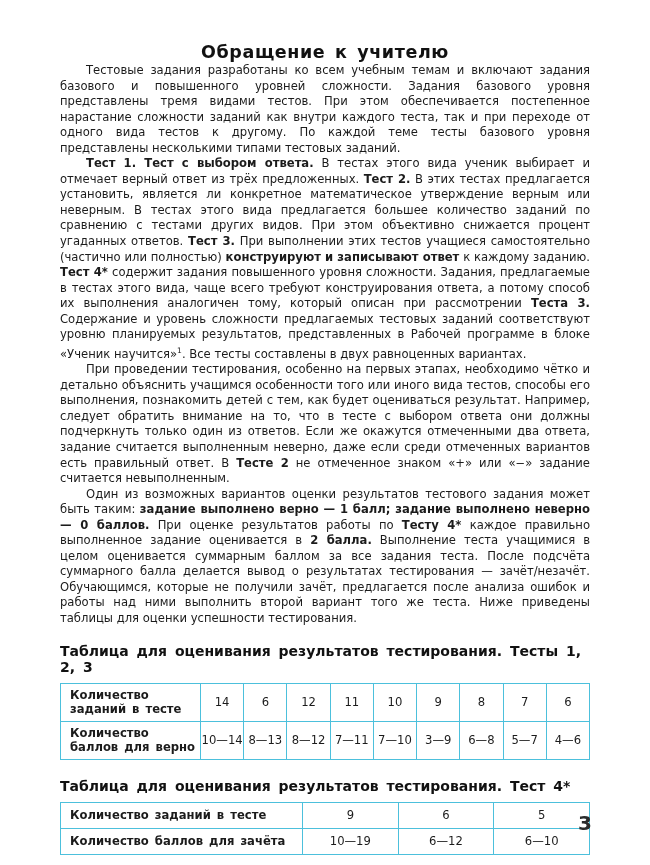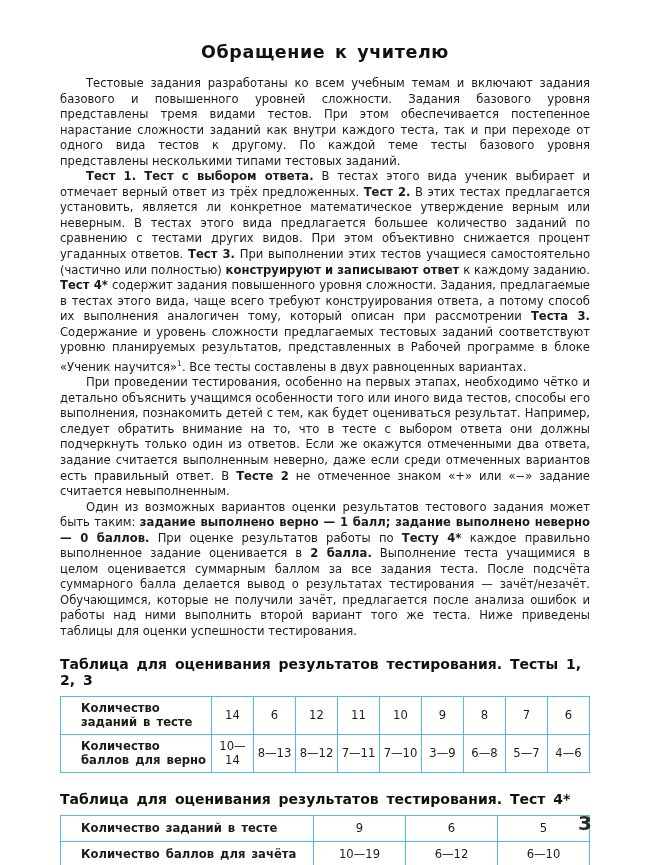--- a/index.html
+++ b/index.html
@@ -31,21 +31,21 @@
     width: 530px;
   }
 
   
   .page-title {
     font-size: 17.5px;
     font-weight: bold;
     text-align: center;
     letter-spacing: 0.6px;
     word-spacing: 3px;
-    margin: 0 0 14px 0;
+    margin: 0 0 1px 0;
     color: #111;
   }
 
   
   .para {
     font-size: 11.6px;
     line-height: 15.55px;
     text-align: justify;
     text-justify: inter-word;
     margin: 0;
@@ -77,21 +77,21 @@
     border: 1.4px solid #4cc0dc;
     text-align: center;
     vertical-align: middle;
     font-size: 11.6px;
     color: #1b1b1b;
     padding: 0;
   }
   .tbl .rowhead {
     text-align: left;
     font-weight: bold;
-    padding-left: 20px;
+    padding-left: 9px;
     word-spacing: 2px;
     line-height: 14.5px;
   }
 
   
   #table-tests-123 td { height: 37px; }
   #table-tests-123 .rowhead { width: 130px; }
 
   
   #table-test-4 td { height: 25px; }

